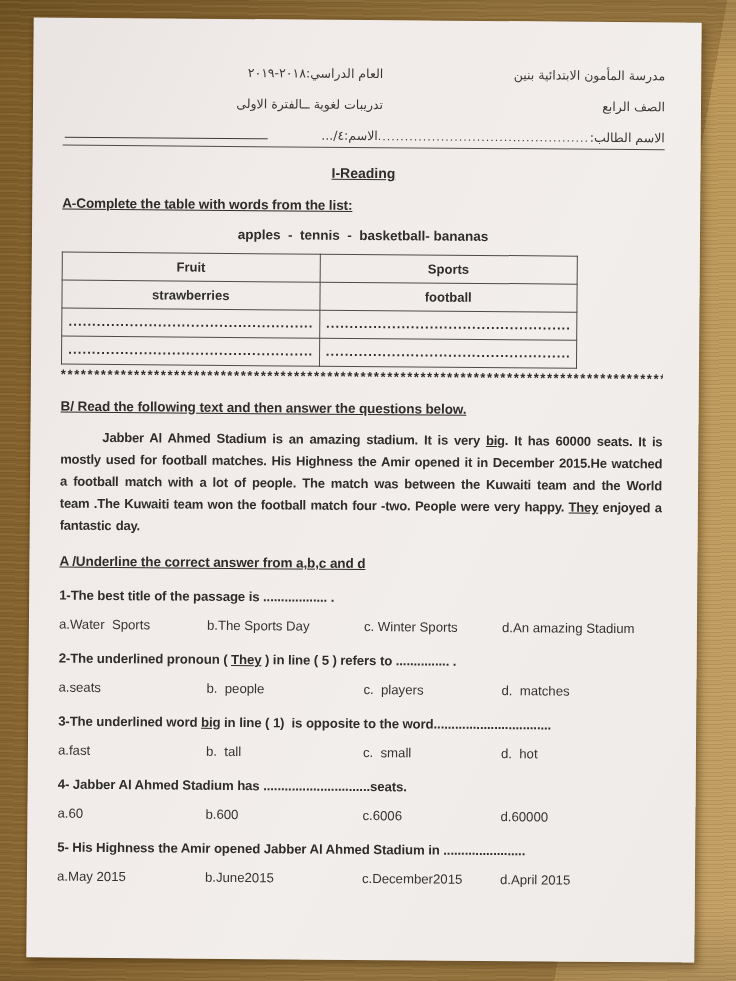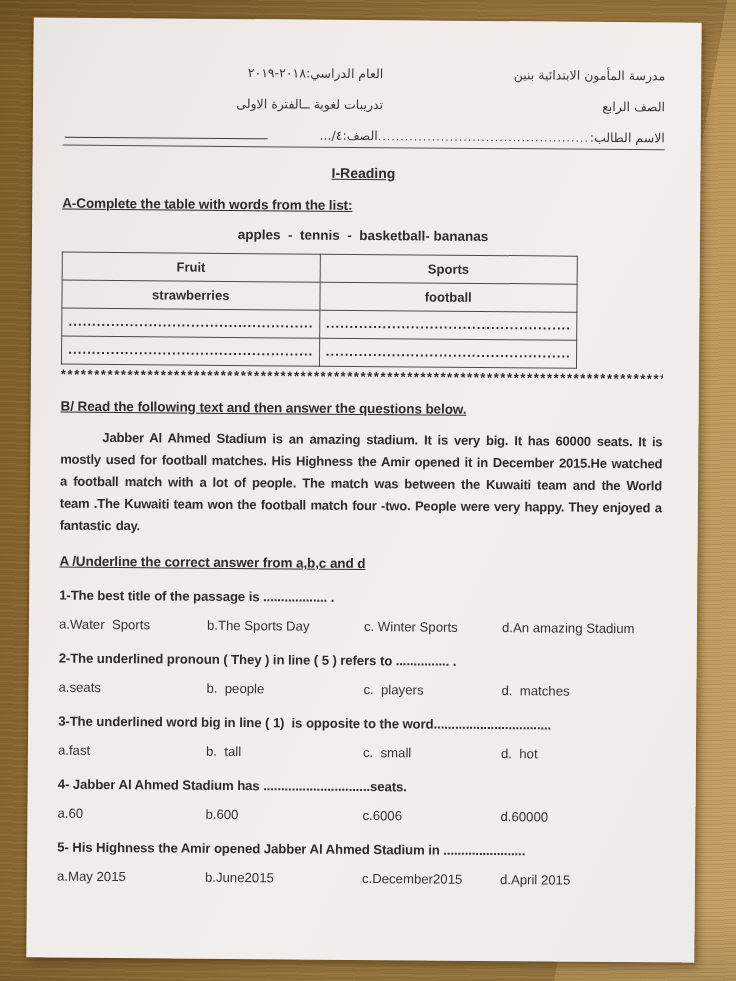--- a/index.html
+++ b/index.html
@@ -23,21 +23,21 @@
   .content{padding:30px 36px 0 30px;}
   
   .hdr{border-bottom:1.6px solid #4d4b49;padding-bottom:4px;}
   .hdr-row{display:flex;direction:rtl;align-items:flex-end;height:31px;
     font-family:"DejaVu Sans",sans-serif;font-size:12.5px;color:#3a3836;}
   .hdr-main{flex:1;}
   .hdr-side{width:320px;}
   .dotfield{width:212px;overflow:hidden;white-space:nowrap;letter-spacing:1px;font-size:11px;direction:ltr;}
   .classzone{width:104px;}
   .write-line{flex:1;border-bottom:1.8px solid #3c3a38;height:1.1em;margin:0 6px 3px 2px;}
-  .ul{}
+  .ul{text-decoration:underline;}
   .center{text-align:center;}
   .title{font-size:14px;font-weight:bold;text-decoration:underline;margin-top:17px;}
   .heading{font-size:13.5px;font-weight:bold;text-decoration:underline;margin-top:17px;letter-spacing:-0.1px;}
   .wordlist{font-size:13.5px;font-weight:bold;margin-top:15px;white-space:pre-wrap;}
   
   table.wtab{border-collapse:collapse;margin-top:11px;width:516px;}
   table.wtab td{border:1.3px solid #4d4b49;height:27px;text-align:center;
     font-size:13px;font-weight:bold;vertical-align:middle;padding:0 6px;}
   td.dotcell{text-align:left;overflow:hidden;white-space:nowrap;font-size:10.5px;
     letter-spacing:1.1px;font-weight:bold;max-width:258px;}
@@ -64,21 +64,21 @@
         <div class="hdr-main">مدرسة المأمون الابتدائية بنين</div>
         <div class="hdr-side">العام الدراسي:٢٠١٨-٢٠١٩</div>
       </div>
       <div class="hdr-row">
         <div class="hdr-main">الصف الرابع</div>
         <div class="hdr-side">تدريبات لغوية ــالفترة الاولى</div>
       </div>
       <div class="hdr-row">
         <span>الاسم الطالب:</span>
         <span class="dotfield">......................................................................</span>
-        <span class="classzone">الصف:٤/...</span>
+        <span class="classzone">الاسم:٤/...</span>
         <span class="write-line"></span>
       </div>
     </div>
 
     <div class="title center">I-Reading</div>
 
     <div class="heading">A-Complete the table with words from the list:</div>
 
     <div class="wordlist center">apples  -  tennis  -  basketball- bananas</div>
 

